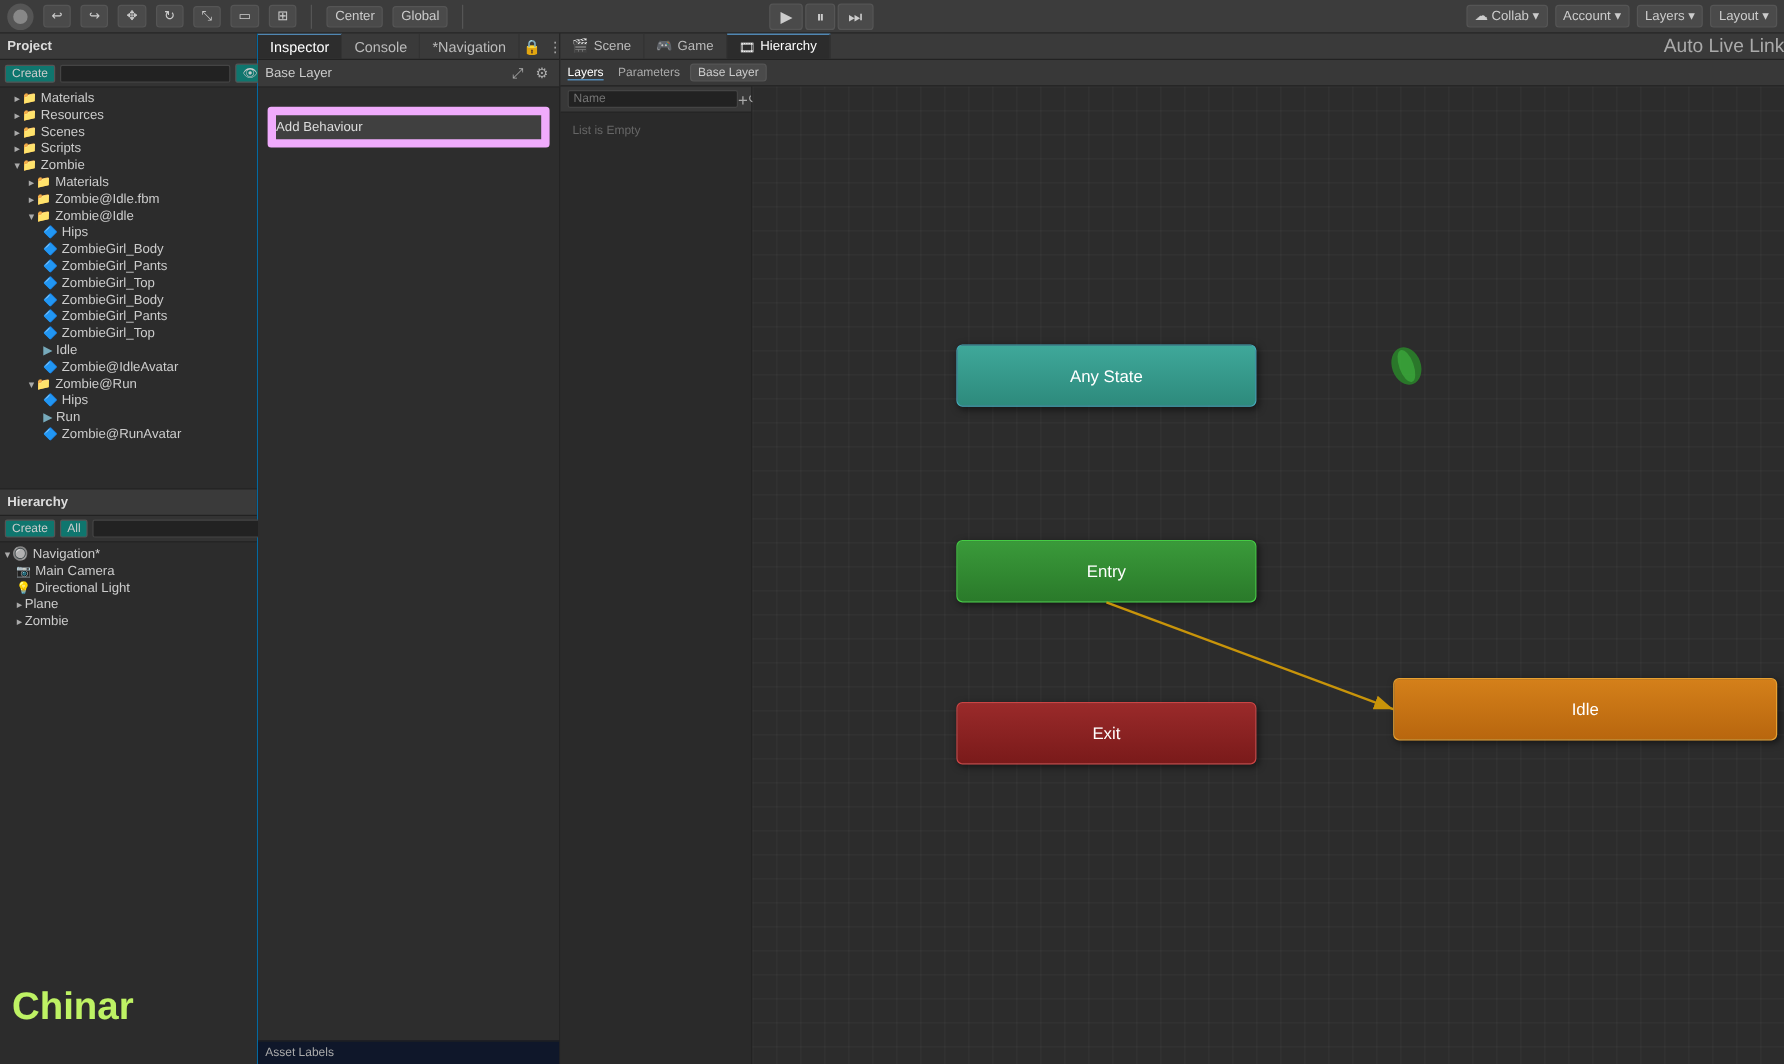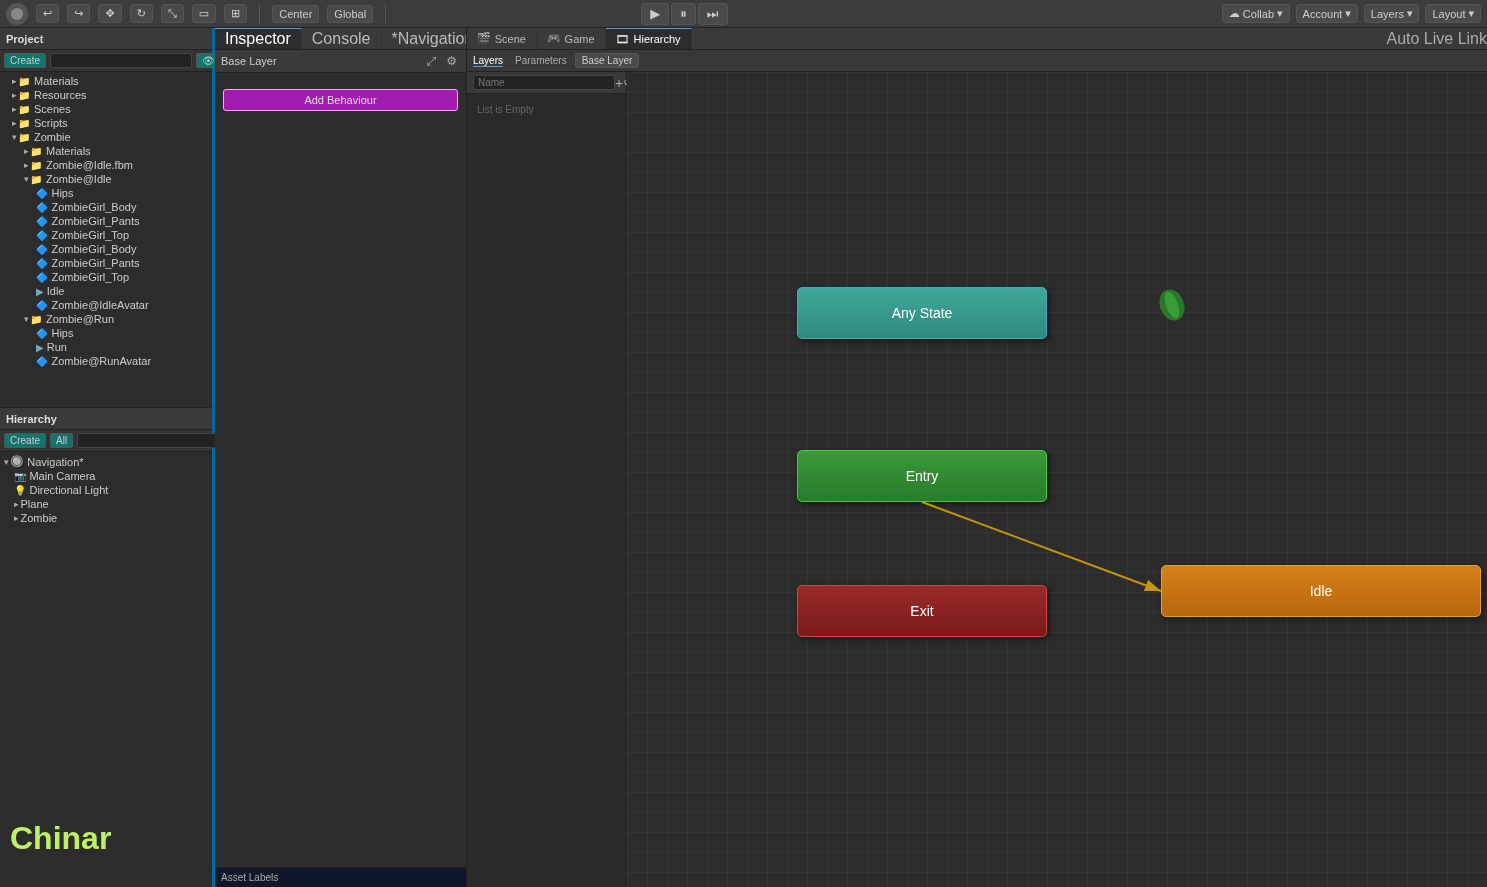--- a/index.html
+++ b/index.html
@@ -12,21 +12,21 @@
     .tb-sep { width: 1px; height: 20px; background: #555; margin: 0 4px; }
     .tb-play-group { display: flex; gap: 2px; margin: 0 auto; }
     .tb-play-btn { background: #4a4a4a; border: 1px solid #555; border-radius: 3px; color: #ccc; padding: 2px 8px; cursor: pointer; font-size: 13px; }
     .tb-right { display: flex; align-items: center; gap: 6px; margin-left: auto; }
     .tb-dropdown { background: #4a4a4a; border: 1px solid #555; border-radius: 3px; color: #ccc; font-size: 11px; padding: 2px 6px; cursor: pointer; display: flex; align-items: center; gap: 3px; }
 
     
     #main { display: flex; height: calc(887px - 28px); }
 
     
-    #left-panel { width: 215px; display: flex; flex-direction: column; border-right: 3px solid #0369a1; }
+    #left-panel { width: 215px; display: flex; flex-direction: column; border-right: 1px solid #0369a1; }
 
     
     #project-panel { height: 380px; background: #2c2c2c; border-bottom: 1px solid #222; display: flex; flex-direction: column; }
     .panel-header { background: #3a3a3a; height: 22px; display: flex; align-items: center; padding: 0 6px; gap: 6px; border-bottom: 1px solid #222; }
     .panel-title { color: #ddd; font-size: 11px; font-weight: bold; }
     .panel-toolbar { display: flex; align-items: center; padding: 3px 4px; gap: 4px; border-bottom: 1px solid #222; background: #333; }
     .small-btn { background: #0f766e; border: 1px solid #555; border-radius: 2px; color: #ccc; font-size: 10px; padding: 1px 5px; cursor: pointer; }
     .search-box { flex: 1; background: #222; border: 1px solid #444; border-radius: 2px; color: #ccc; font-size: 10px; padding: 1px 4px; outline: none; }
     .tree-view { flex: 1; overflow-y: auto; padding: 2px 0; }
     .tree-item { display: flex; align-items: center; padding: 1px 4px; cursor: pointer; white-space: nowrap; overflow: hidden; }
@@ -41,25 +41,25 @@
     #hierarchy-panel { flex: 1; background: #2c2c2c; display: flex; flex-direction: column; }
     .hier-item { display: flex; align-items: center; padding: 1px 4px; cursor: pointer; }
     .hier-indent-1 { padding-left: 14px; }
 
     
     #watermark { position: absolute; bottom: 30px; left: 10px; color: #bef264; font-size: 32px; font-weight: bold; pointer-events: none; z-index: 100; }
 
     
     #center-panel { width: 252px; display: flex; flex-direction: column; border-right: 1px solid #222; background: #2d2d2d; }
     .tab-bar { background: #3a3a3a; display: flex; align-items: center; border-bottom: 1px solid #222; height: 22px; overflow: hidden; }
-    .tab { padding: 2px 10px; cursor: pointer; color: #bbb; font-size: 16px; border-right: 1px solid #333; height: 100%; display: flex; align-items: center; }
+    .tab { padding: 2px 10px; cursor: pointer; color: #bbb; font-size: 12px; border-right: 1px solid #333; height: 100%; display: flex; align-items: center; }
     .tab.active { background: #2d2d2d; color: #fff; border-top: 1px solid #5a9fd4; }
     .inspector-content { flex: 1; padding: 8px; overflow-y: auto; }
     .base-layer-header { display: flex; align-items: center; justify-content: space-between; padding: 4px 6px; background: #3a3a3a; border-bottom: 1px solid #222; }
-    .add-behaviour-btn { background: #a21caf; border: 1px solid #f0abfc; border-radius: 3px; color: #ddd; font-size: 11px; padding: 4px 0; cursor: pointer; text-align: center; width: 100%; margin-top: 8px; }
+    .add-behaviour-btn { background: #404040; border: 7px solid #f0abfc; border-radius: 3px; color: #ddd; font-size: 11px; padding: 4px 0; cursor: pointer; text-align: left; width: 100%; margin-top: 8px; }
     .small-icon-btn { background: none; border: none; color: #aaa; cursor: pointer; font-size: 12px; padding: 0 3px; }
     .asset-labels { padding: 4px 6px; background: #0f172a; border-top: 1px solid #222; font-size: 10px; color: #aaa; margin-top: auto; }
 
     
     #right-panel { flex: 1; display: flex; flex-direction: column; background: #2c2c2c; }
     .right-tab-bar { background: #3a3a3a; display: flex; align-items: center; border-bottom: 1px solid #222; height: 22px; }
     .animator-toolbar { background: #383838; display: flex; align-items: center; padding: 2px 6px; gap: 8px; border-bottom: 1px solid #222; height: 22px; }
     .anim-tab-group { display: flex; align-items: center; gap: 12px; }
     .anim-tab { color: #aaa; font-size: 10px; cursor: pointer; }
     .anim-tab.active { color: #fff; border-bottom: 1px solid #5a9fd4; }

